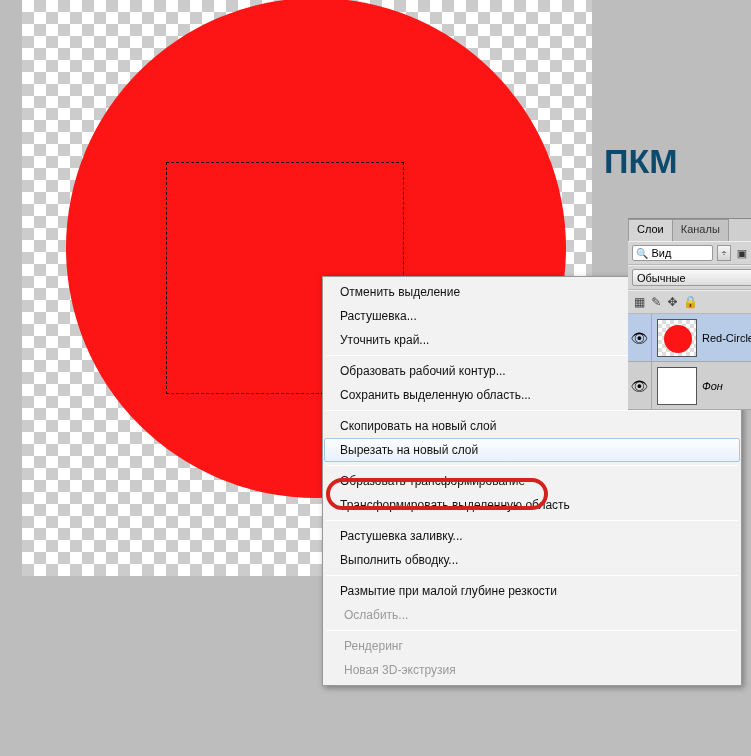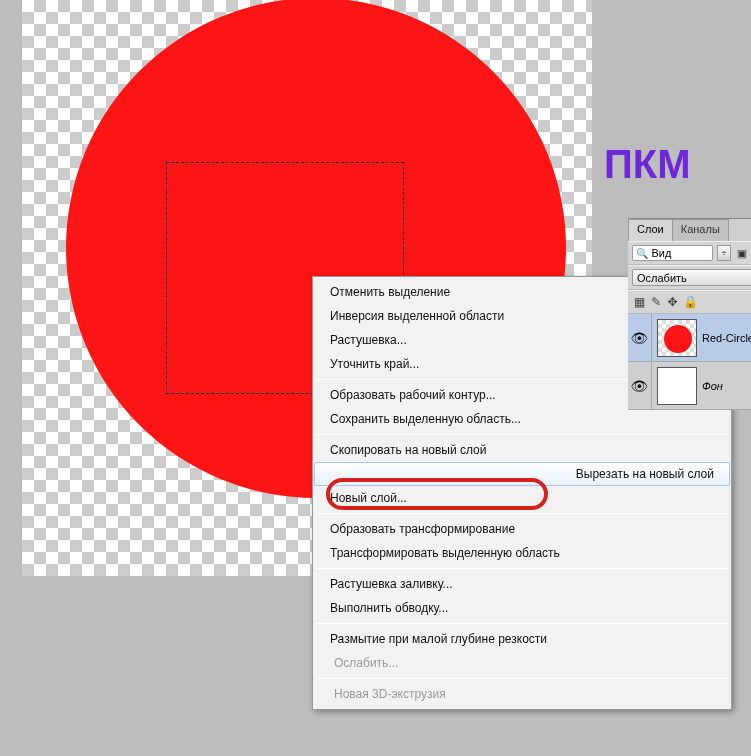--- a/index.html
+++ b/index.html
@@ -41,47 +41,46 @@
     left: 144px;
     top: 162px;
     width: 238px;
     height: 232px;
     border: 1.5px dashed #111;
   }
   .annotation {
     position: absolute;
     left: 604px;
     top: 142px;
-    font-size: 40px;
+    font-size: 34px;
     font-weight: bold;
-    color: #6d28d9;
+    color: #0c4a6e;
     font-family: Arial, sans-serif;
   }
   .context-menu {
     position: absolute;
-    left: 312px;
+    left: 322px;
     top: 276px;
     width: 420px;
     background: #f2f2f2;
     border: 1px solid #999;
     box-shadow: 2px 2px 6px rgba(0,0,0,0.35);
     padding: 3px 1px;
   }
   .menu-item {
     padding: 5px 16px;
     color: #111;
     cursor: default;
   }
   .menu-item.disabled { color: #9a9a9a; padding-left: 20px; }
   .menu-item.hovered {
     background: linear-gradient(#fdfdfd,#e8f1fb);
     border: 1px solid #a8c6e6;
     border-radius: 2px;
     padding: 4px 15px;
-    text-align: right;
   }
   .menu-sep {
     height: 1px;
     background: #d8d8d8;
     margin: 3px 2px;
     border-bottom: 1px solid #fff;
   }
   .highlight-oval {
     position: absolute;
     left: 326px;
@@ -216,40 +215,39 @@
 
 <div class="canvas-area">
   <div class="circle"></div>
   <div class="selection"></div>
 </div>
 
 <div class="annotation">ПКМ</div>
 
 <div class="context-menu" id="ctx">
     <div class="menu-item">Отменить выделение</div>
-    <div class="menu-item">Инверсия выделенной области</div>
     <div class="menu-item">Растушевка...</div>
     <div class="menu-item">Уточнить край...</div>
     <div class="menu-sep"></div>
     <div class="menu-item">Образовать рабочий контур...</div>
     <div class="menu-item">Сохранить выделенную область...</div>
     <div class="menu-sep"></div>
     <div class="menu-item">Скопировать на новый слой</div>
     <div class="menu-item hovered">Вырезать на новый слой</div>
-    <div class="menu-item">Новый слой...</div>
     <div class="menu-sep"></div>
     <div class="menu-item">Образовать трансформирование</div>
     <div class="menu-item">Трансформировать выделенную область</div>
     <div class="menu-sep"></div>
     <div class="menu-item">Растушевка заливку...</div>
     <div class="menu-item">Выполнить обводку...</div>
     <div class="menu-sep"></div>
     <div class="menu-item">Размытие при малой глубине резкости</div>
     <div class="menu-item disabled">Ослабить...</div>
     <div class="menu-sep"></div>
+    <div class="menu-item disabled">Рендеринг</div>
     <div class="menu-item disabled">Новая 3D-экструзия</div>
   </div>
 
 <div class="highlight-oval"></div>
 
 <div class="panel">
   <div class="tabs">
     <div class="tab active">Слои</div>
     <div class="tab inactive">Каналы</div>
   </div>
@@ -257,21 +255,21 @@
     <div class="search-box">
       <span class="mag">🔍</span>
       <span>Вид</span>
     </div>
     <div class="dd">÷</div>
     <div class="mini-icon">▣</div>
     <div class="mini-icon">◐</div>
   </div>
   <div class="panel-row">
     <div class="select">
-      <span>Ослабить</span>
+      <span>Обычные</span>
       <span>▾</span>
     </div>
   </div>
   <div class="icon-bar">
     <span>▦</span>
     <span>✎</span>
     <span>✥</span>
     <span>🔒</span>
   </div>
   <div id="layer-list">

